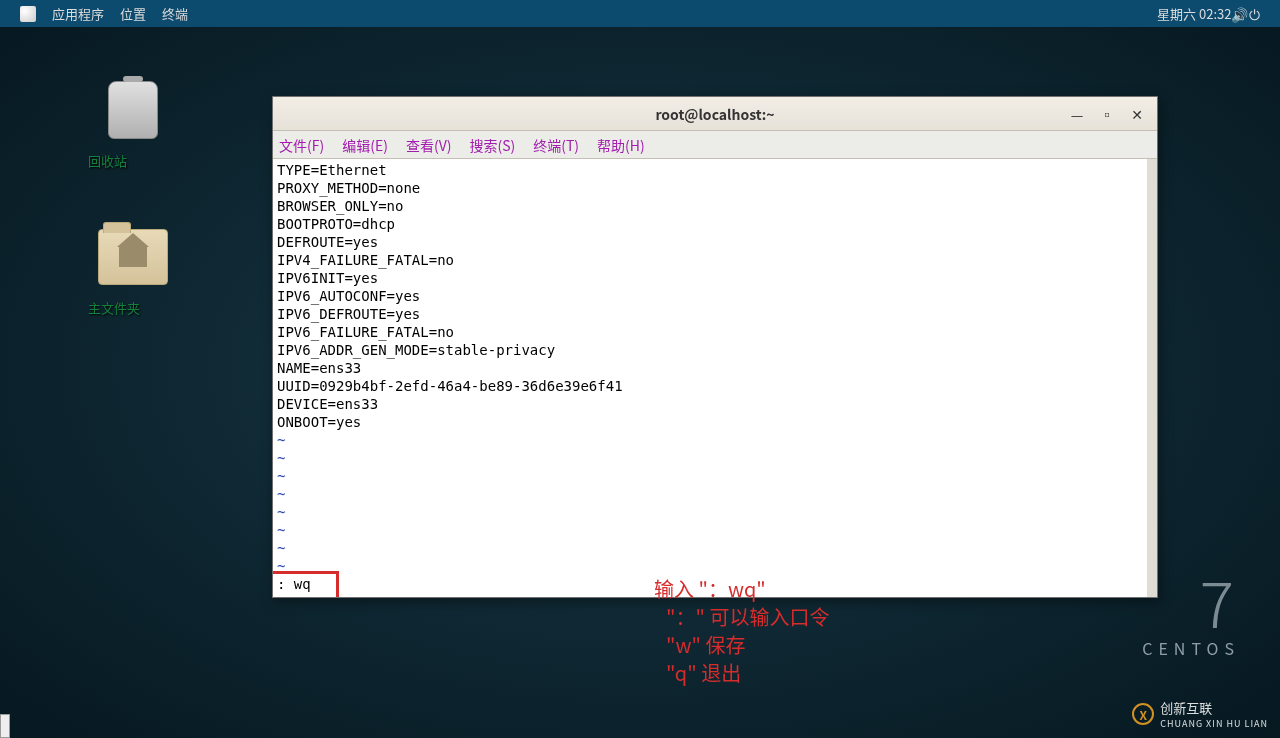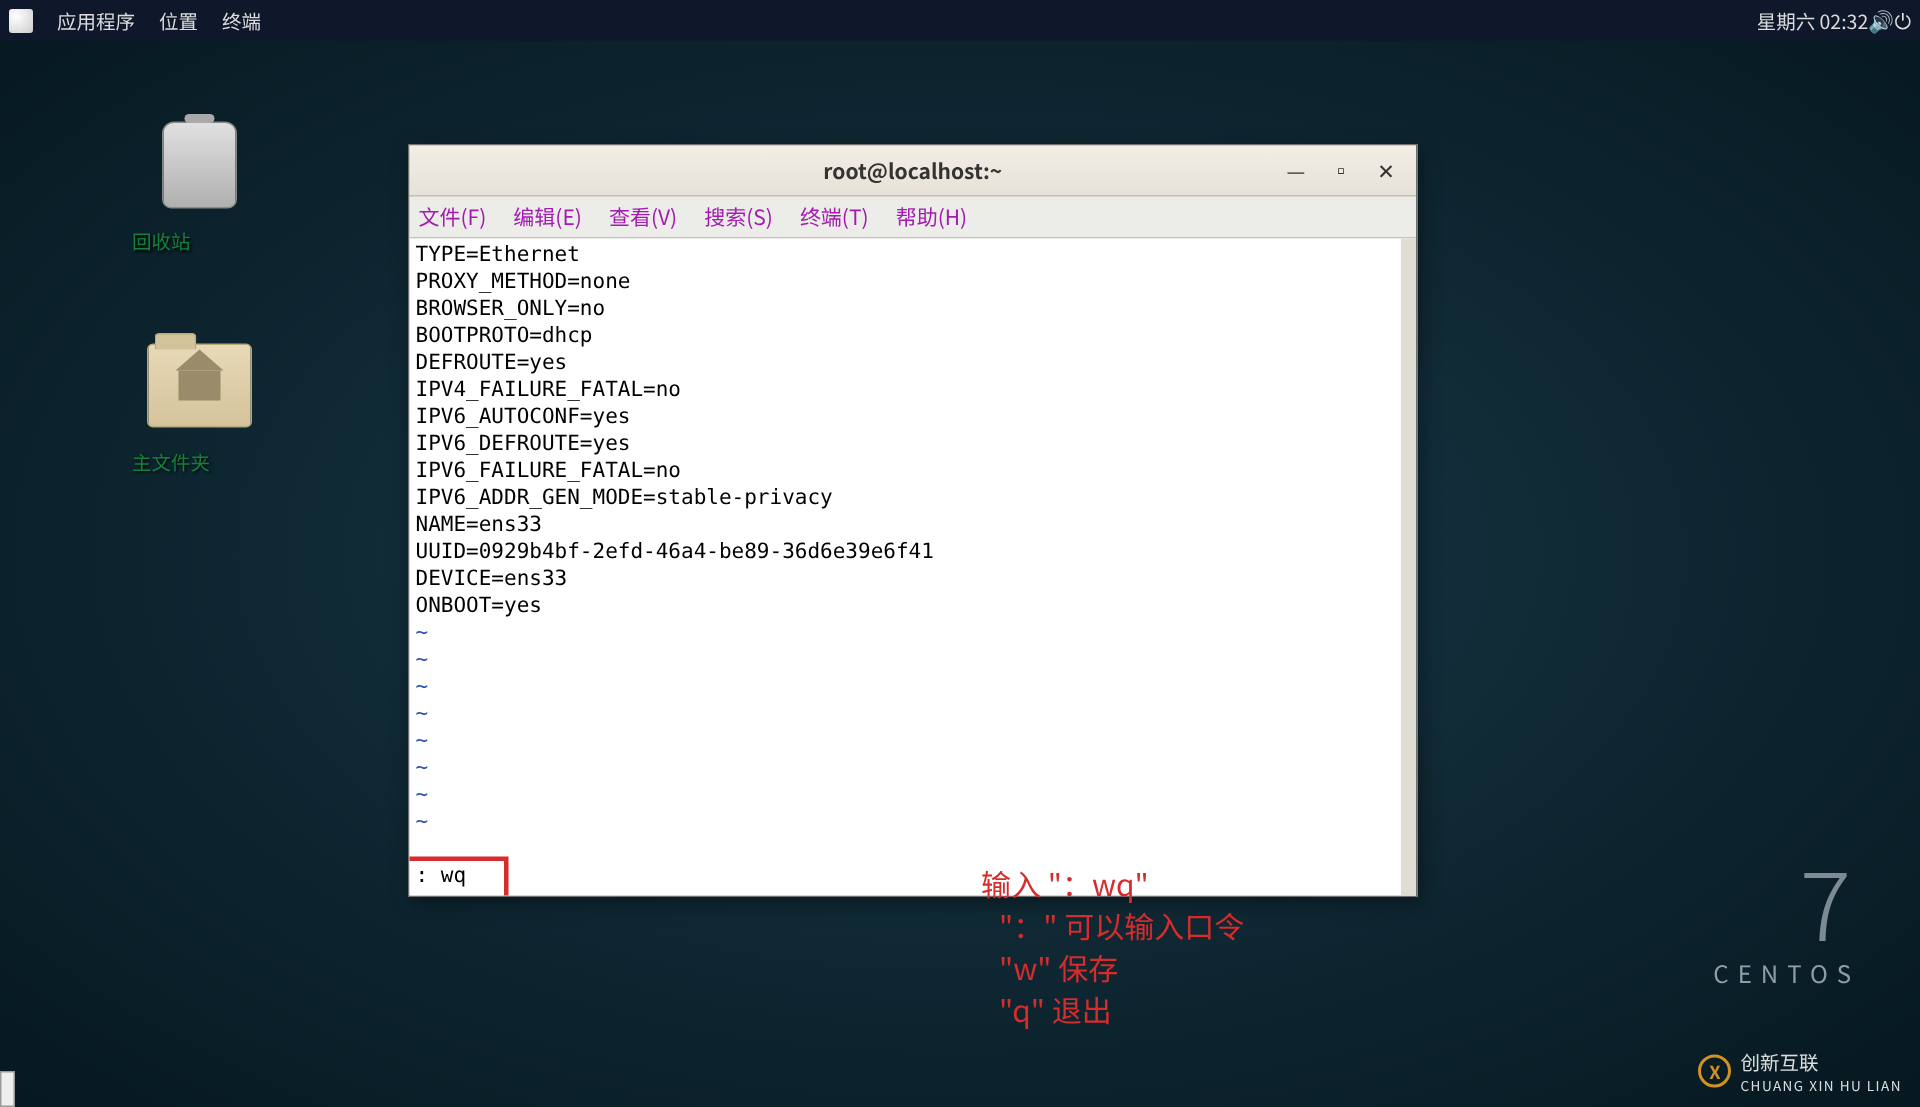--- a/index.html
+++ b/index.html
@@ -6,26 +6,26 @@
 body {
   width: 1280px;
   height: 738px;
   font-family: "Noto Sans CJK SC", "WenQuanYi Micro Hei", sans-serif;
   background: radial-gradient(ellipse at center, #1a3a4a 0%, #0f2833 50%, #061820 100%);
   overflow: hidden;
   position: relative;
 }
 .topbar {
   height: 27px;
-  background: #0f172a;
+  background: #0c4a6e;
   color: #dcdcdc;
   display: flex;
   align-items: center;
   font-size: 13px;
-  padding: 0 6px;
+  padding: 0 20px;
   position: relative;
 }
 .topbar-left { display: flex; gap: 16px; align-items: center; }
 .gnome-logo {
   width: 16px; height: 16px;
   background: radial-gradient(circle at 30% 30%, #fff, #ccc);
   border-radius: 2px;
   display: inline-block;
 }
 .topbar-item { cursor: pointer; }
@@ -123,21 +123,21 @@
   position: absolute;
   left: 0; bottom: 0;
   width: 10px; height: 24px;
   background: #eee;
   border: 1px solid #999;
 }
 
 .terminal-window {
   position: absolute;
   left: 272px; top: 96px;
-  width: 673px; height: 502px;
+  width: 886px; height: 502px;
   background: #f0ece4;
   border: 1px solid #707070;
   box-shadow: 2px 4px 12px rgba(0,0,0,.4);
   display: flex;
   flex-direction: column;
 }
 .titlebar {
   height: 34px;
   background: linear-gradient(to bottom, #f2eee6, #e6e2d8);
   border-bottom: 1px solid #c4c0b6;
@@ -277,20 +277,21 @@
     <span class="menu-item">帮助(H)</span>
   </div>
   <div class="term-body">
     <div id="term-lines">
         <div class="term-line">TYPE=Ethernet</div>
         <div class="term-line">PROXY_METHOD=none</div>
         <div class="term-line">BROWSER_ONLY=no</div>
         <div class="term-line">BOOTPROTO=dhcp</div>
         <div class="term-line">DEFROUTE=yes</div>
         <div class="term-line">IPV4_FAILURE_FATAL=no</div>
+        <div class="term-line">IPV6INIT=yes</div>
         <div class="term-line">IPV6_AUTOCONF=yes</div>
         <div class="term-line">IPV6_DEFROUTE=yes</div>
         <div class="term-line">IPV6_FAILURE_FATAL=no</div>
         <div class="term-line">IPV6_ADDR_GEN_MODE=stable-privacy</div>
         <div class="term-line">NAME=ens33</div>
         <div class="term-line">UUID=0929b4bf-2efd-46a4-be89-36d6e39e6f41</div>
         <div class="term-line">DEVICE=ens33</div>
         <div class="term-line">ONBOOT=yes</div>
         <div class="term-line tilde">~</div>
         <div class="term-line tilde">~</div>

